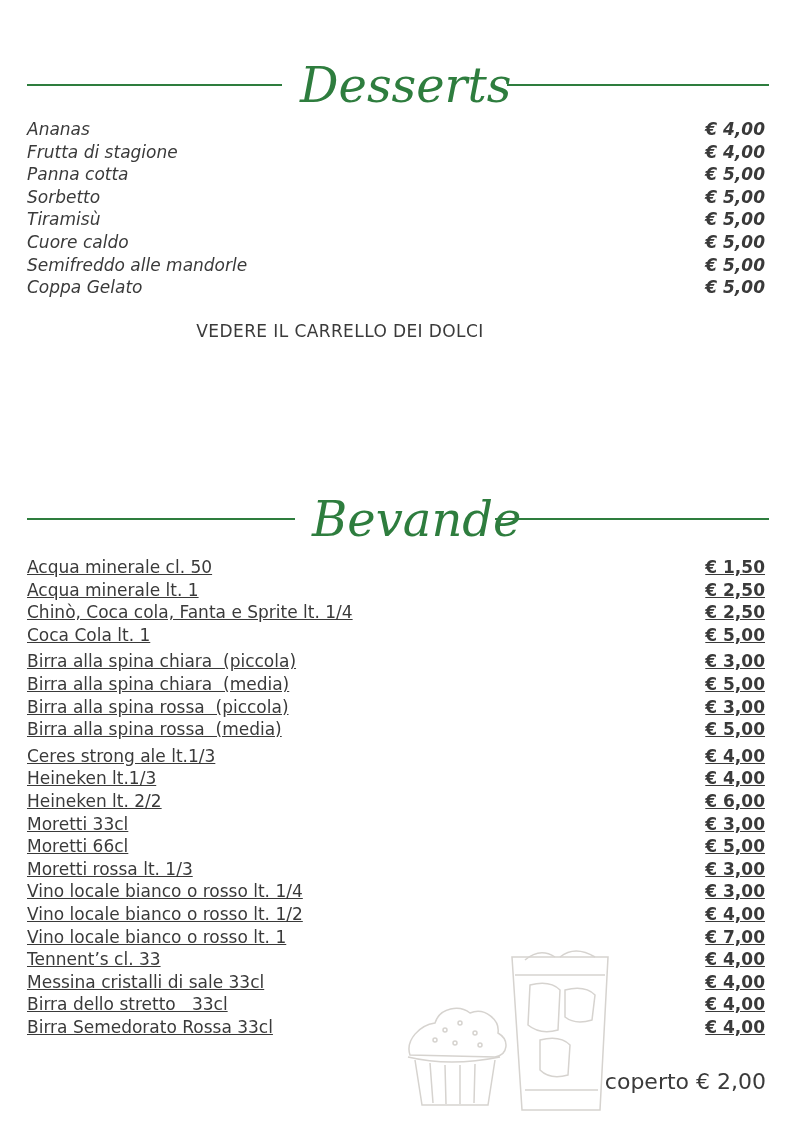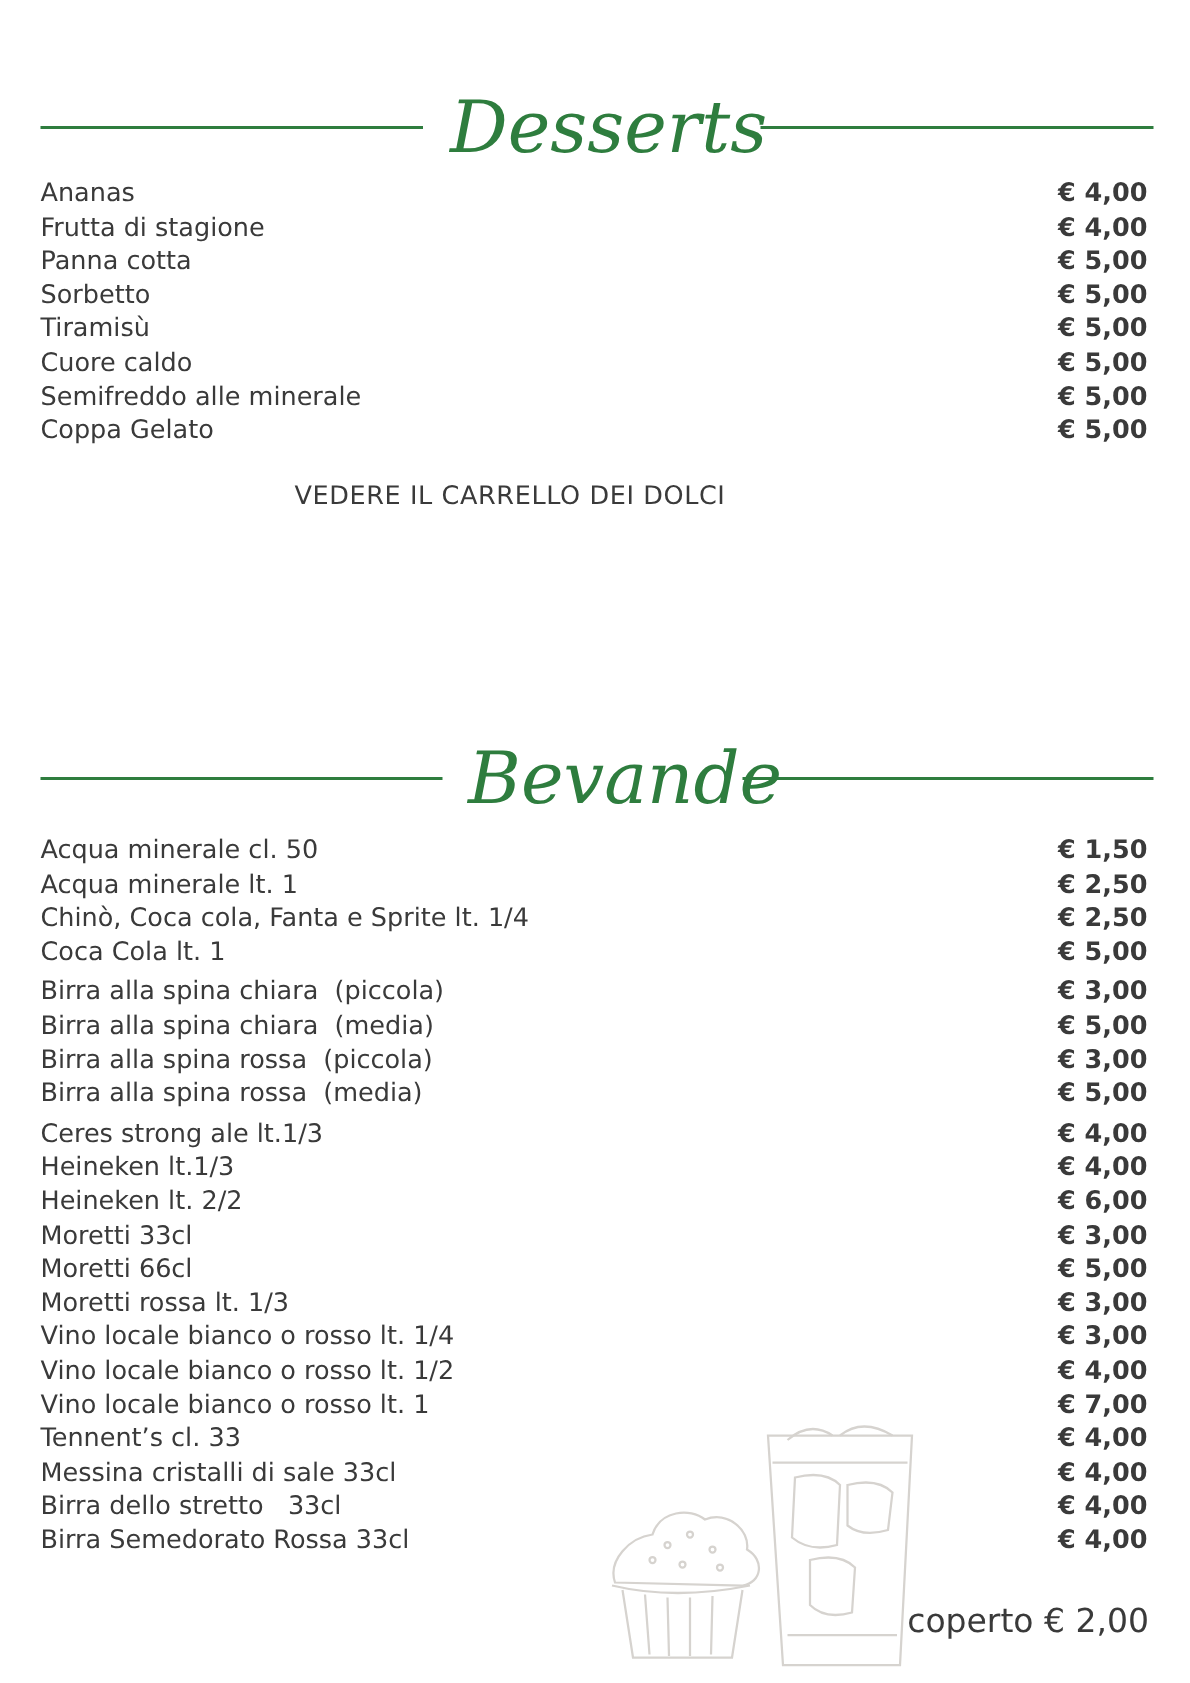--- a/index.html
+++ b/index.html
@@ -23,21 +23,21 @@
 </style>
 </head>
 <body>
 
 <div class="section-head" style="top:50px;">
   <div class="rule" style="left:27px; width:255px; top:34px;"></div>
   <div class="title" style="left:300px;">Desserts</div>
   <div class="rule" style="left:507px; width:262px; top:34px;"></div>
 </div>
 
-<div class="list" style="top:118px;">
+<div class="list" style="top:118px;font-style:italic;">
   <div class="row">
       <span class="name">Ananas</span>
       <span class="price">€ 4,00</span>
     </div>
   <div class="row">
       <span class="name">Frutta di stagione</span>
       <span class="price">€ 4,00</span>
     </div>
   <div class="row">
       <span class="name">Panna cotta</span>
@@ -49,38 +49,38 @@
     </div>
   <div class="row">
       <span class="name">Tiramisù</span>
       <span class="price">€ 5,00</span>
     </div>
   <div class="row">
       <span class="name">Cuore caldo</span>
       <span class="price">€ 5,00</span>
     </div>
   <div class="row">
-      <span class="name">Semifreddo alle minerale</span>
+      <span class="name">Semifreddo alle mandorle</span>
       <span class="price">€ 5,00</span>
     </div>
   <div class="row">
       <span class="name">Coppa Gelato</span>
       <span class="price">€ 5,00</span>
     </div>
 </div>
 
 <div class="note">VEDERE IL CARRELLO DEI DOLCI</div>
 
 <div class="section-head" style="top:484px;">
   <div class="rule" style="left:27px; width:268px; top:34px;"></div>
   <div class="title" style="left:312px;">Bevande</div>
   <div class="rule" style="left:495px; width:274px; top:34px;"></div>
 </div>
 
-<div class="list" style="top:556px;">
+<div class="list" style="top:556px;text-decoration:underline;">
   <div class="row">
       <span class="name">Acqua minerale cl. 50</span>
       <span class="price">€ 1,50</span>
     </div>
   <div class="row">
       <span class="name">Acqua minerale lt. 1</span>
       <span class="price">€ 2,50</span>
     </div>
   <div class="row">
       <span class="name">Chinò, Coca cola, Fanta e Sprite lt. 1/4</span>

